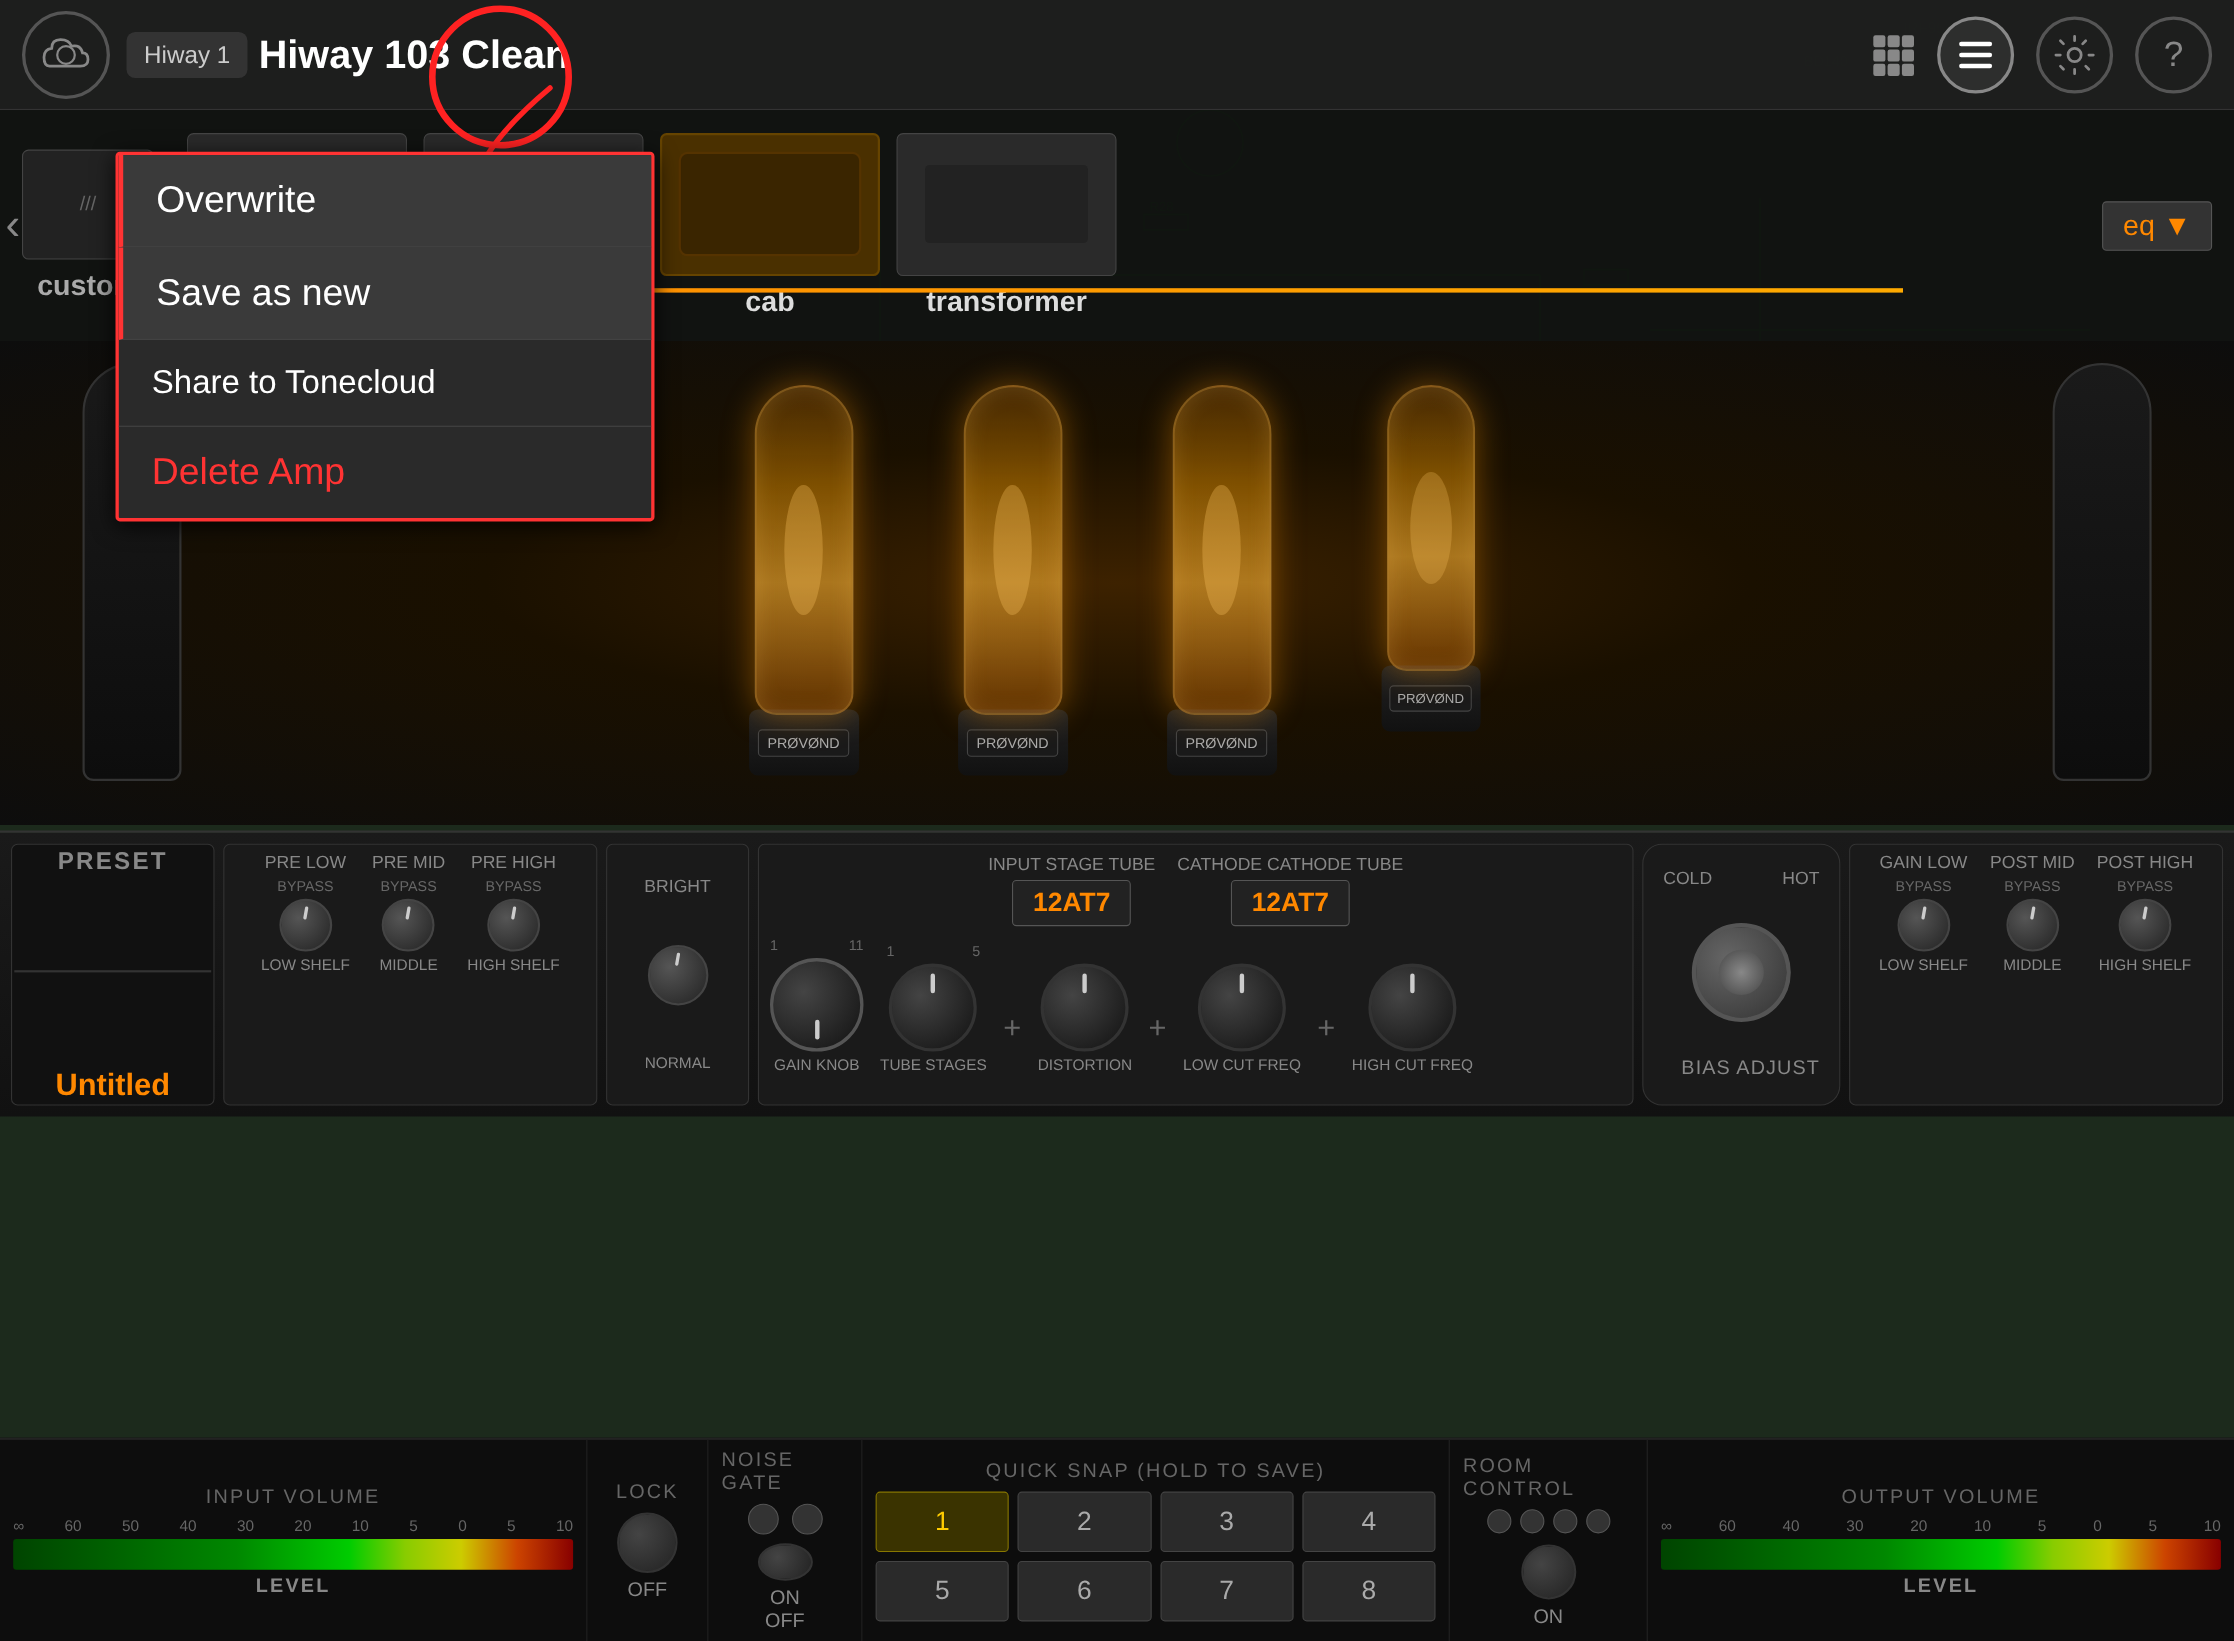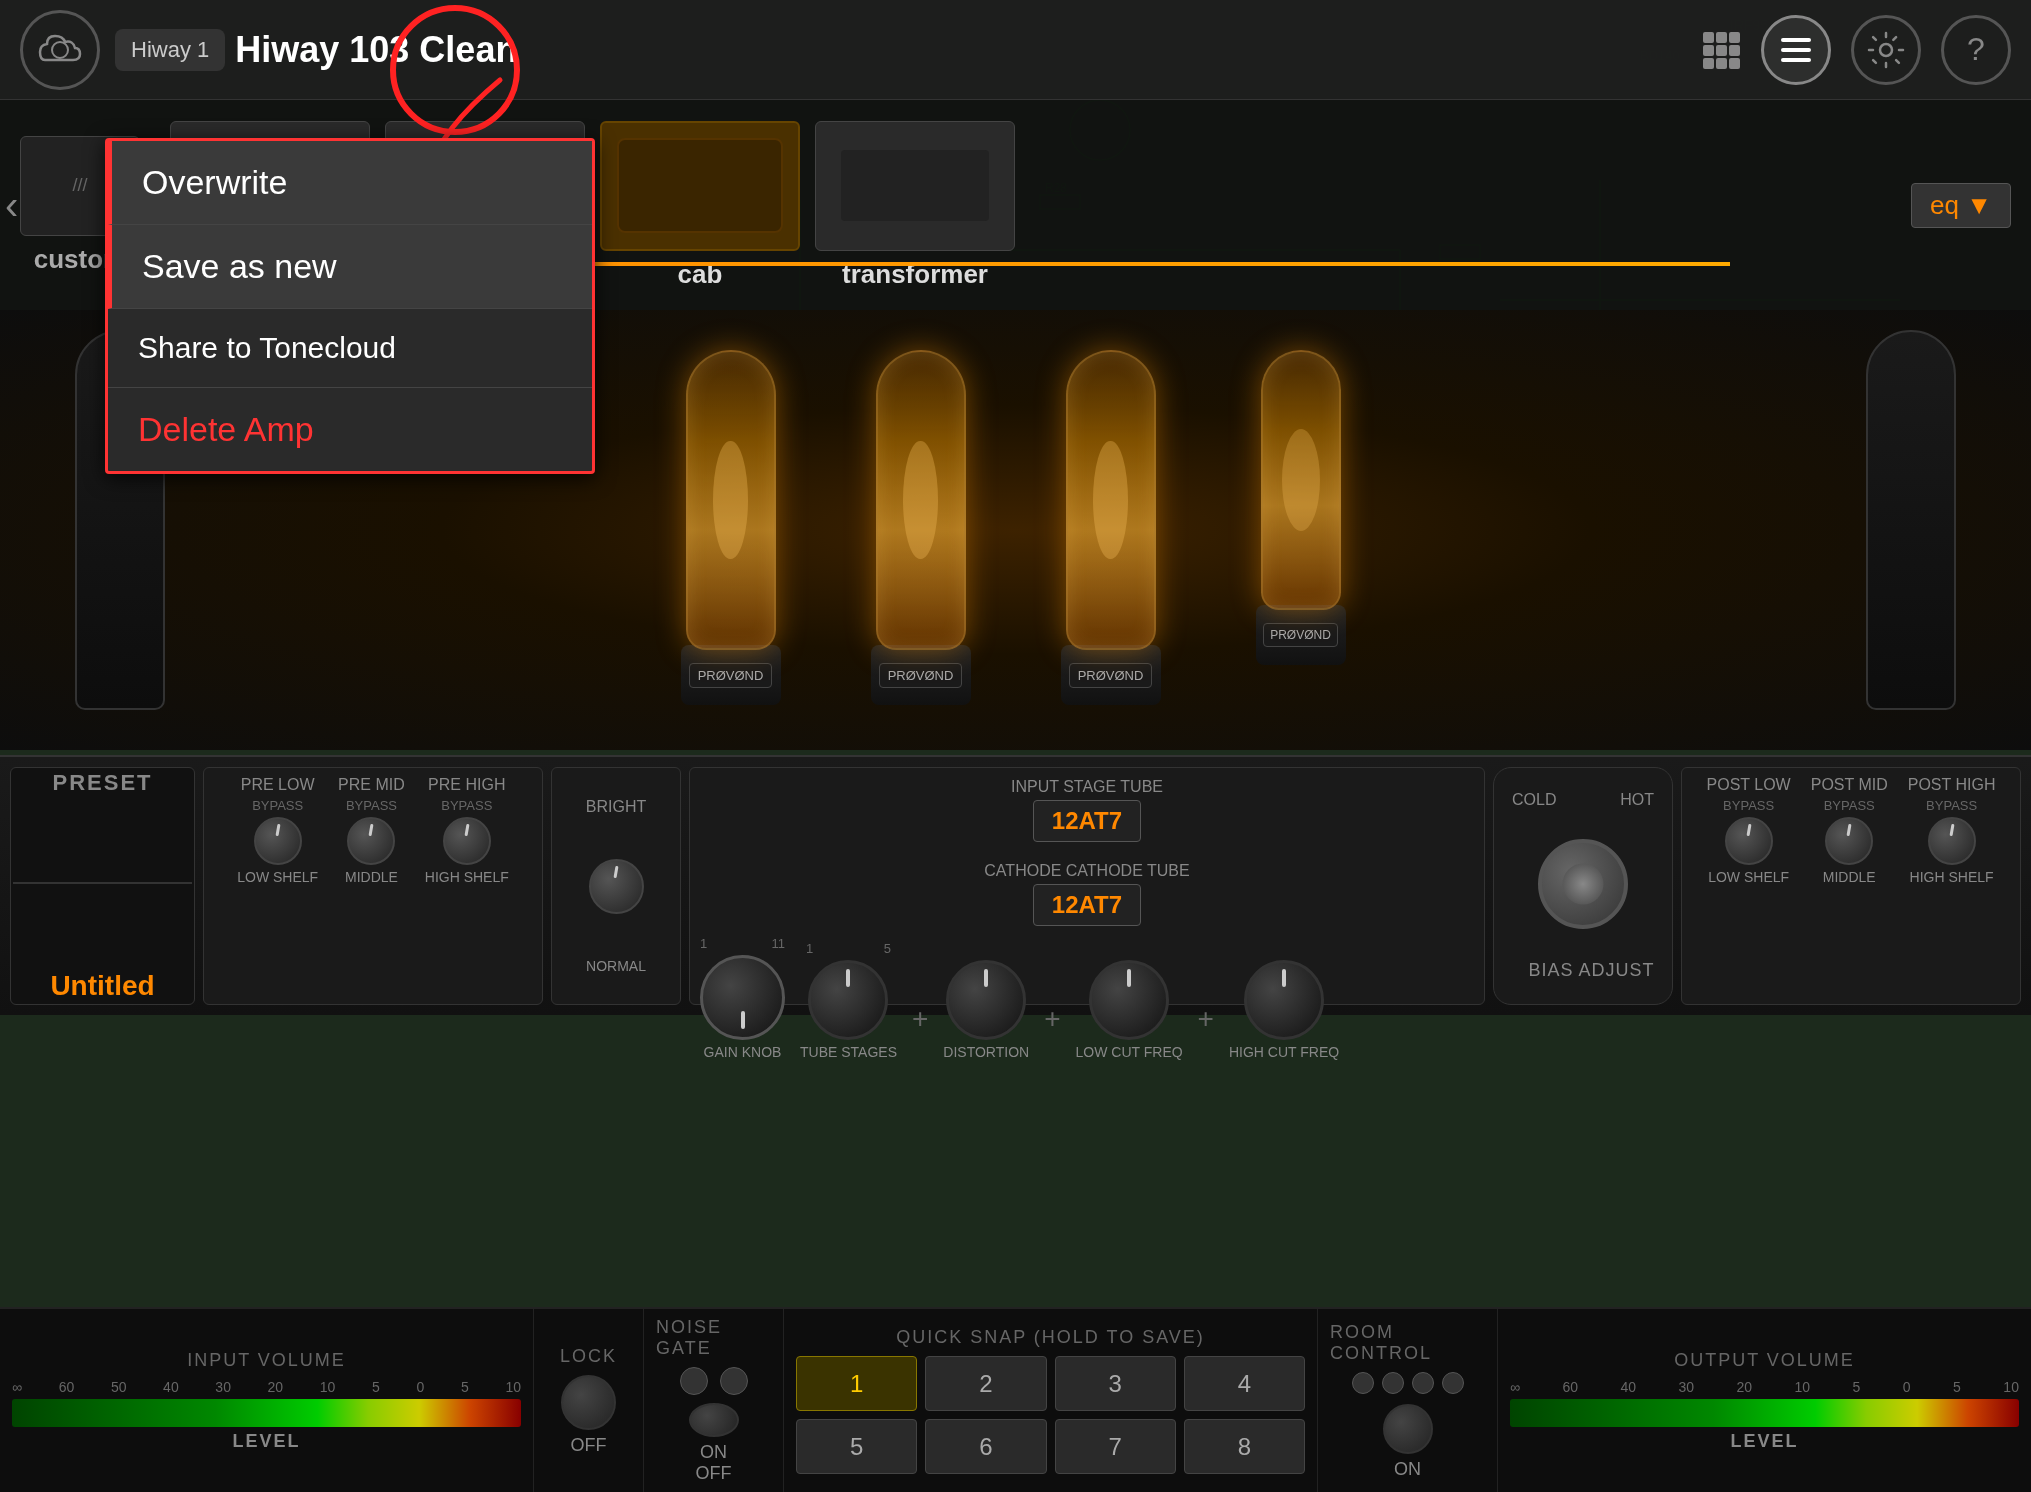--- a/index.html
+++ b/index.html
@@ -335,21 +335,20 @@
       padding: 10px;
       display: flex;
       flex-direction: column;
     }
 
     .tube-select-row {
       display: flex;
       gap: 20px;
       margin-bottom: 10px;
       justify-content: center;
-      flex-direction: column;
     }
 
     .tube-select {
       display: flex;
       flex-direction: column;
       align-items: center;
       gap: 4px;
     }
 
     .tube-select-label {
@@ -882,21 +881,21 @@
     </div>
     <div class="bias-knob">
       <div style="position:absolute;top:50%;left:50%;transform:translate(-50%,-50%);width:50%;height:50%;background:radial-gradient(circle,#888,#444);border-radius:50%;"></div>
     </div>
     <div class="bias-label">BIAS ADJUST</div>
   </div>
 
   <div class="knobs-section">
     <div class="knobs-row">
       <div class="knob-item">
-        <div class="knob-label-top">POST LOW</div>
+        <div class="knob-label-top">GAIN LOW</div>
         <div class="knob-label-top" style="color:#666;font-size:13px;">BYPASS</div>
         <div class="small-knob"></div>
         <div class="knob-label-bottom">LOW SHELF</div>
       </div>
       <div class="knob-item">
         <div class="knob-label-top">POST MID</div>
         <div class="knob-label-top" style="color:#666;font-size:13px;">BYPASS</div>
         <div class="small-knob"></div>
         <div class="knob-label-bottom">MIDDLE</div>
       </div>

